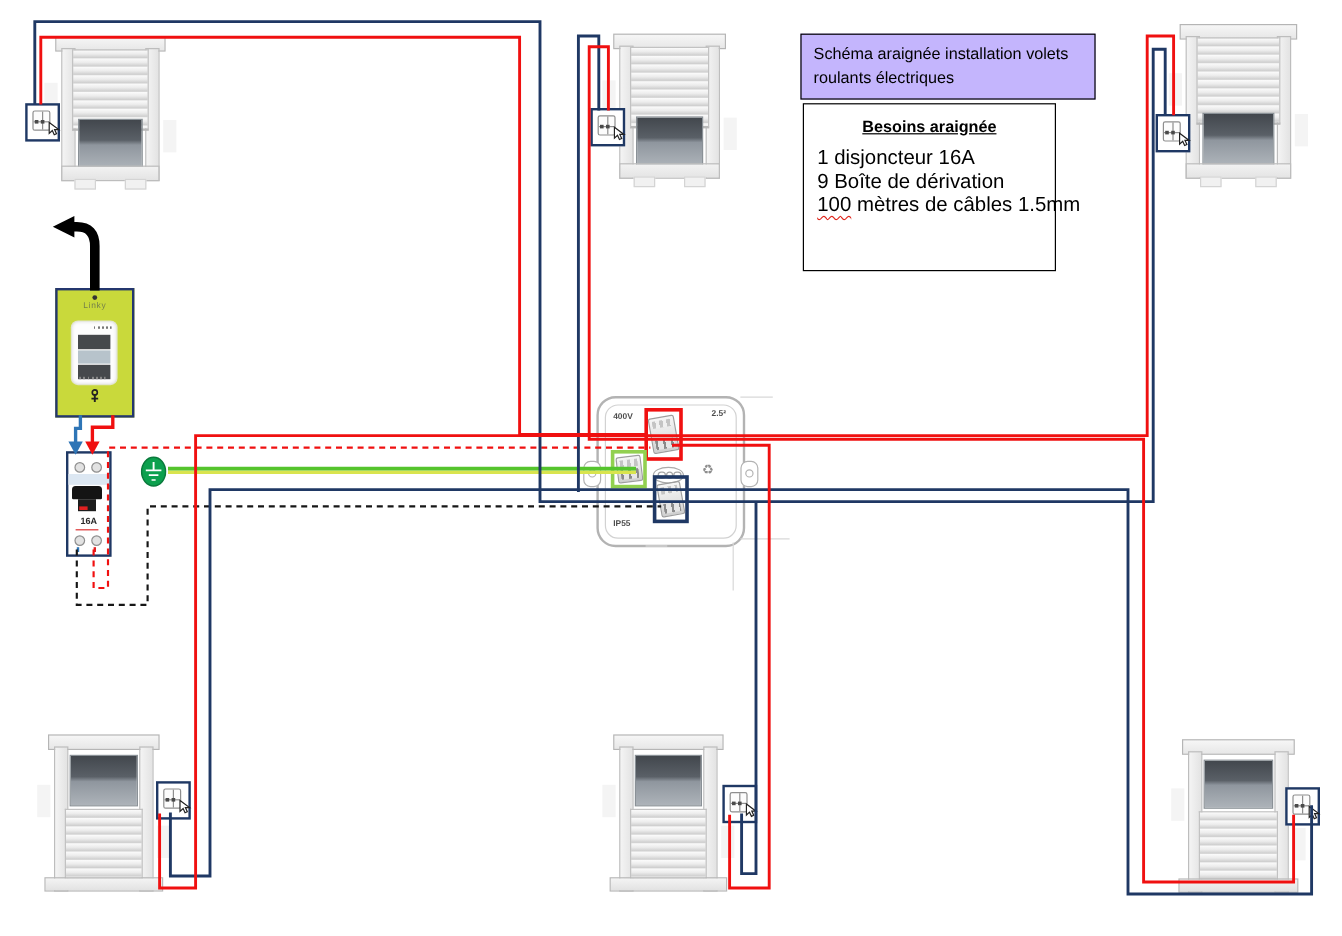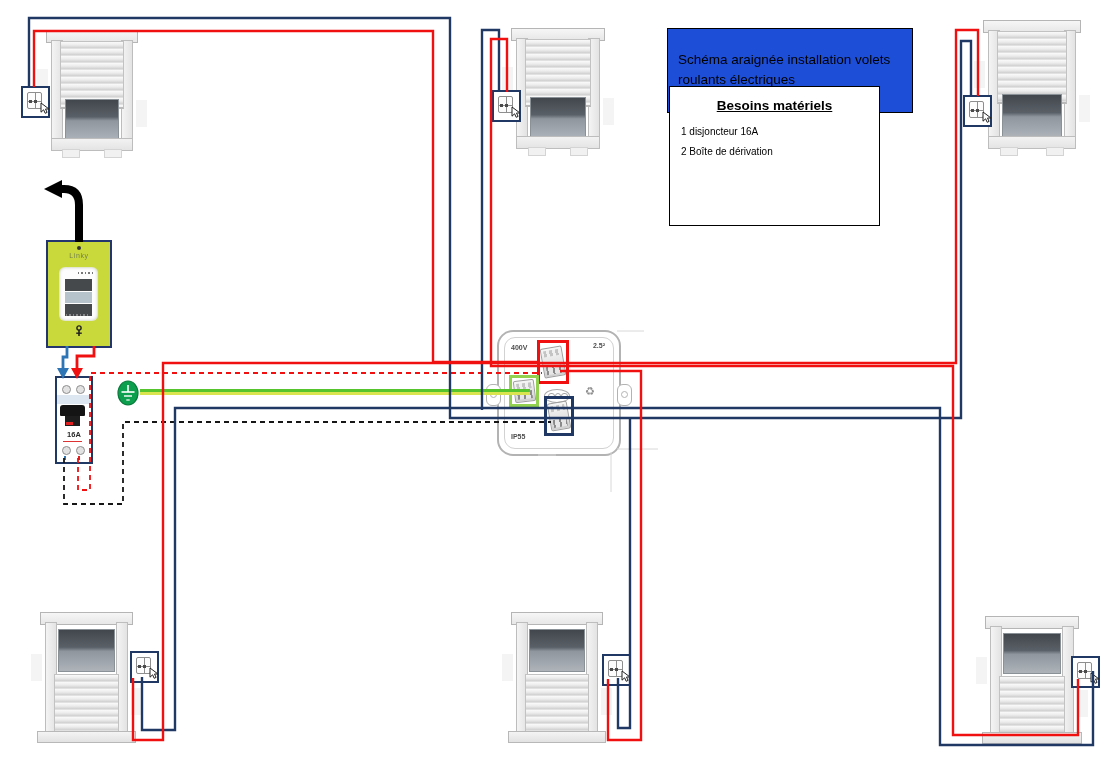--- a/index.html
+++ b/index.html
@@ -91,25 +91,25 @@
   .hl{position:absolute;z-index:2;}
   .wago{position:absolute;background:linear-gradient(180deg,#f6f6f6 0%,#e4e4e4 55%,#cfcfcf 100%);
       border:1px solid #9e9e9e;border-radius:2px;}
   .wago::before{content:"";position:absolute;left:2px;right:2px;top:2px;height:6px;
       background:repeating-linear-gradient(90deg,#c4c4c4 0 3px,#f0f0f0 3px 6px);}
   .wago::after{content:"";position:absolute;left:2px;right:2px;bottom:2px;height:8px;
       background:repeating-linear-gradient(90deg,#8a8a8a 0 2px,#e6e6e6 2px 6.5px);}
 
   
   .title-box{position:absolute;z-index:4;left:667px;top:28px;width:224px;min-height:31px;
-      border:1.4px solid #000;padding:21px 10px;font-size:13.5px;line-height:1.5;color:#000;background:#1d4ed8;}
+      border:1.4px solid #000;padding:6px 10px;font-size:13.5px;line-height:1.5;color:#000;background:#c4b5fd;}
   .materials-box{position:absolute;z-index:4;left:669px;top:86px;width:187px;height:114px;
       border:1.4px solid #000;padding:11px 11px 13px;background:#fff;color:#000;}
   .mat-heading{font-size:13.5px;font-weight:bold;text-decoration:underline;text-align:center;margin-bottom:9px;}
-  .mat-item{font-size:10px;line-height:19.5px;white-space:nowrap;}
+  .mat-item{font-size:17px;line-height:19.5px;white-space:nowrap;}
   .squiggle{text-decoration:underline;text-decoration-style:wavy;text-decoration-color:#e0281e;
       text-decoration-thickness:1px;text-underline-offset:3px;}
 
   .wires{position:absolute;z-index:3;left:0;top:0;pointer-events:none;}
 </style>
 </head>
 <body>
 
 <div class="canvas">
 
@@ -281,24 +281,25 @@
     <div class="wago" style="left:2px;top:2px;width:19px;height:20px;transform:rotate(-7deg)"></div>
   </div>
   <div class="hl" style="left:544px;top:396px;width:24px;height:34px;border:3px solid var(--neutral-dark)">
     <div class="wago" style="left:2px;top:3px;width:18px;height:26px;transform:rotate(-10deg)"></div>
   </div>
 
   <div class="title-box">
     <span>Schéma araignée installation volets roulants électriques</span>
   </div>
   <div class="materials-box">
-    <div class="mat-heading">Besoins matériels</div>
+    <div class="mat-heading">Besoins araignée</div>
     <div>
         <div class="mat-item">1 disjoncteur 16A</div>
-        <div class="mat-item">2 Boîte de dérivation</div>
+        <div class="mat-item">9 Boîte de dérivation</div>
+        <div class="mat-item"><span class="squiggle">100</span> mètres de câbles 1.5mm</div>
       </div>
   </div>
 
   <svg class="wires" width="1118" height="780" viewBox="0 0 1118 780">
 
     <g stroke="#d8d8d8" stroke-width="1">
       <line x1="617" y1="331" x2="644" y2="331"></line>
       <line x1="617" y1="449" x2="658" y2="449"></line>
       <line x1="611" y1="452" x2="611" y2="492"></line>
       <line x1="538" y1="455" x2="556" y2="455"></line>

